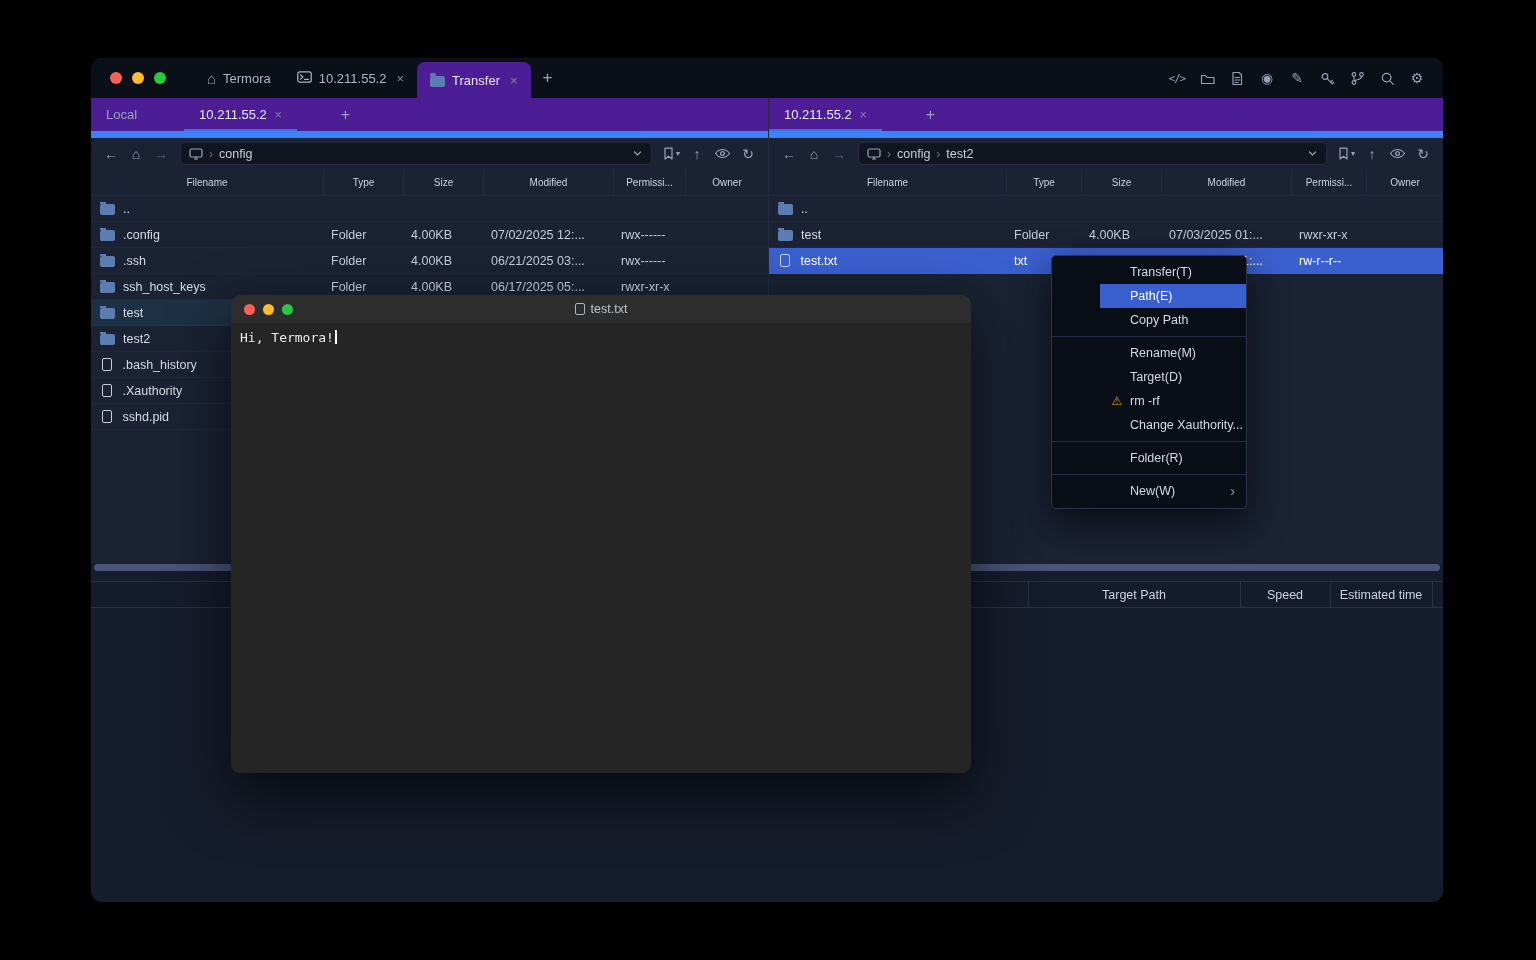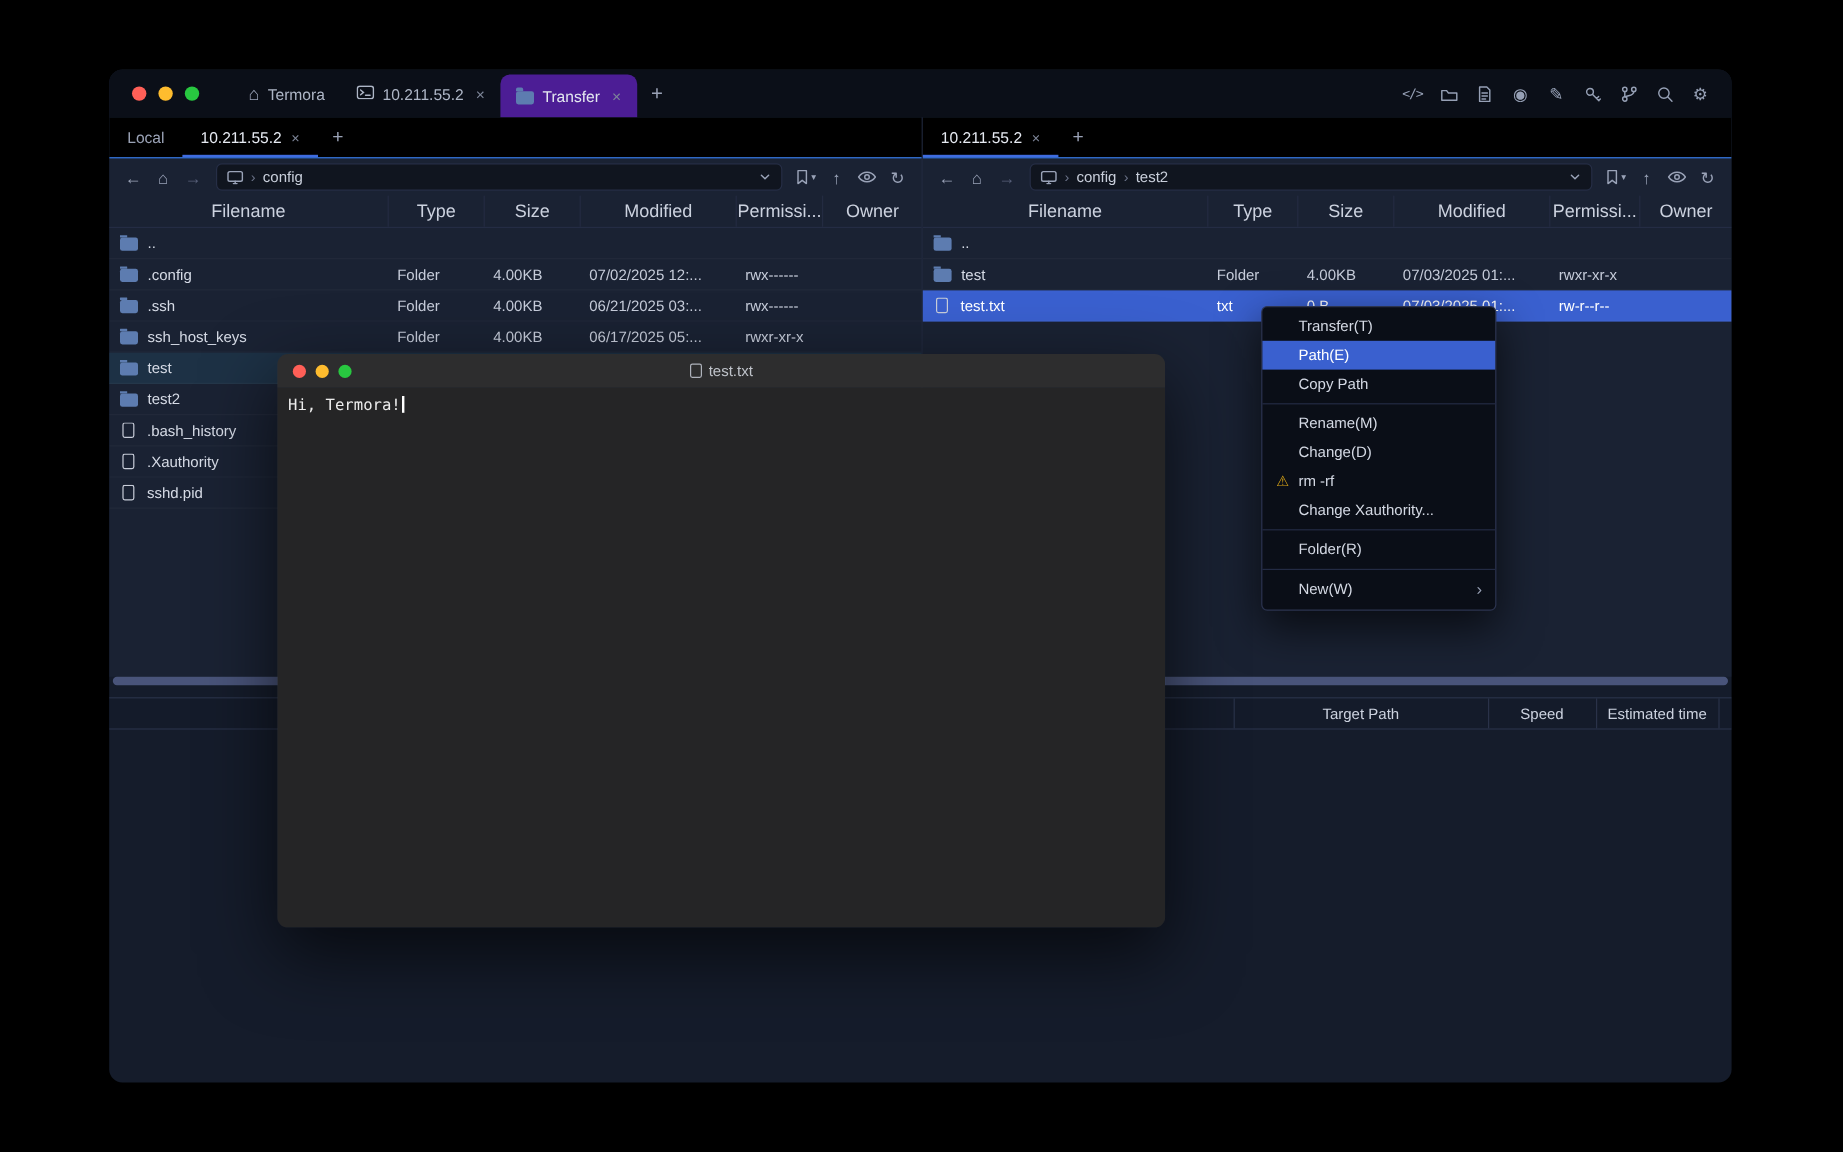--- a/index.html
+++ b/index.html
@@ -23,21 +23,21 @@
   .tico{display:inline-flex;align-items:center;justify-content:center;width:18px;height:18px;font-size:14px;}
   .tico.code{font-size:11px;font-family:"DejaVu Sans Mono",monospace;letter-spacing:-1px;}
   .tico svg{stroke:currentColor;fill:none;stroke-width:1.2;stroke-linecap:round;stroke-linejoin:round;}
   .t-home{font-size:15px;color:#9aa3b8;}
   .tb-tab svg{stroke:currentColor;fill:none;stroke-width:1.2;stroke-linecap:round;}
 
   
   .pane{position:absolute;top:40px;height:466px;background:#1a2233;}
   .pane-left{left:0;width:677px;border-right:1px solid #232b41;}
   .pane-right{left:678px;width:674px;}
-  .pane-tabs{height:33px;background:#000000;display:flex;align-items:stretch;border-bottom:1px solid #3b82f6;}
+  .pane-tabs{height:33px;background:#4c1d95;display:flex;align-items:stretch;border-bottom:7px solid #3b82f6;gap:32px;}
   .p-tab{display:flex;align-items:center;gap:8px;padding:0 15px;color:#9aa2b6;position:relative;}
   .p-tab.active{color:#e6eaf2;}
   .p-tab.active::after{content:"";position:absolute;left:0;right:0;bottom:0;height:2px;background:var(--accent,#3f6ce0);}
   .p-close{color:#7e8699;font-size:12px;}
   .p-plus{display:flex;align-items:center;padding:0 12px;color:#9aa2b6;font-size:16px;}
 
   .pane-nav{height:31px;display:flex;align-items:center;gap:9px;padding:0 12px;}
   .nico{color:#9aa3b8;font-size:14px;display:inline-flex;align-items:center;justify-content:center;min-width:16px;}
   .nico.dim{color:#58607a;}
   .nico svg{stroke:currentColor;fill:none;stroke-width:1.2;stroke-linecap:round;stroke-linejoin:round;}
@@ -45,21 +45,21 @@
            align-items:center;gap:6px;padding:0 8px;font-size:12.5px;color:#c9cfdb;margin:0 2px;}
   .pathbox svg{stroke:#9aa3b8;fill:none;stroke-width:1.2;stroke-linecap:round;flex:0 0 auto;}
   .crumb-sep{color:#6a7288;font-size:12px;}
   .pb-chev{margin-left:auto;}
   .bkm{gap:2px;}
   .caret{font-size:8px;color:#9aa3b8;}
 
   
   .grid-l{grid-template-columns:232px 80px 80px 130px 72px 83px;}
   .grid-r{grid-template-columns:237px 75px 80px 130px 75px 77px;}
-  .ft-head{display:grid;height:26px;align-items:stretch;border-bottom:1px solid #242c44;color:#ccd2df;font-size:15px;}
+  .ft-head{display:grid;height:26px;align-items:stretch;border-bottom:1px solid #242c44;color:#ccd2df;font-size:10px;}
   .hc{display:flex;align-items:center;justify-content:center;}
   .hc + .hc{border-left:1px solid #232b41;}
   .ft-row{display:grid;height:25px;align-items:center;font-size:12.5px;color:#c6ccda;
           border-bottom:1px solid rgba(255,255,255,0.03);}
   .cell{padding-left:8px;overflow:hidden;white-space:nowrap;}
   .cell.name{display:flex;align-items:center;gap:8px;padding-left:9px;color:#d6dbe6;}
   .ft-row.selected{background:var(--selection,#3a60cf);color:#fff;}
   .ft-row.selected .cell.name{color:#fff;}
   .ft-row.sel-inactive{background:#1d3145;}
   .ic-folder{width:15px;height:11px;background:var(--folder_icon,#5d7cb0);border-radius:2px;position:relative;flex:0 0 auto;margin-top:2px;}
@@ -83,21 +83,21 @@
             color:#bfc3ca;font-size:12.5px;pointer-events:none;}
   .ed-doc{width:10px;height:12px;border:1.2px solid #aeb2bb;border-radius:2px;display:inline-block;box-sizing:border-box;}
   .ed-body{height:450px;background:#252526;padding:7px 9px;box-sizing:border-box;
            font-family:"DejaVu Sans Mono",monospace;font-size:13px;color:#ececec;}
   .cursor{display:inline-block;width:2px;height:14px;background:#fff;vertical-align:-2px;margin-left:1px;}
 
   
   .ctx-menu{position:absolute;left:960px;top:197px;width:196px;background:#0a0e17;border:1px solid #2c3450;
             border-radius:5px;padding:4px 0 5px;z-index:30;box-shadow:0 14px 36px rgba(0,0,0,.65);
             font-size:12.5px;color:#d4d9e4;box-sizing:border-box;}
-  .mi{height:24px;line-height:24px;padding-left:30px;position:relative;white-space:nowrap;}
+  .mi{height:24px;line-height:24px;padding-left:30px;position:relative;white-space:nowrap;margin-left:48px;}
   .mi.hl{background:var(--selection,#3a60cf);color:#fff;}
   .msep{height:1px;background:#232b44;margin:4px 0;}
   .w-ico{position:absolute;left:9px;top:0;width:16px;text-align:center;color:var(--warning,#dba617);font-size:12px;}
   .sub-ar{position:absolute;right:11px;top:0;color:#959db1;font-size:14px;}
 </style>
 </head>
 <body>
 
 <div class="stage">
   <div class="window">
@@ -434,21 +434,21 @@
         <span>Hi, Termora!</span><span class="cursor"></span>
       </div>
     </div>
 
     <div class="ctx-menu">
       <div class="mi">Transfer(T)</div>
       <div class="mi hl">Path(E)</div>
       <div class="mi">Copy Path</div>
       <div class="msep"></div>
       <div class="mi">Rename(M)</div>
-      <div class="mi">Change(D)</div>
+      <div class="mi">Target(D)</div>
       <div class="mi">
         <span class="w-ico">⚠</span>
         <span>rm -rf</span>
       </div>
       <div class="mi">Change Xauthority...</div>
       <div class="msep"></div>
       <div class="mi">Folder(R)</div>
       <div class="msep"></div>
       <div class="mi">
         <span>New(W)</span>

